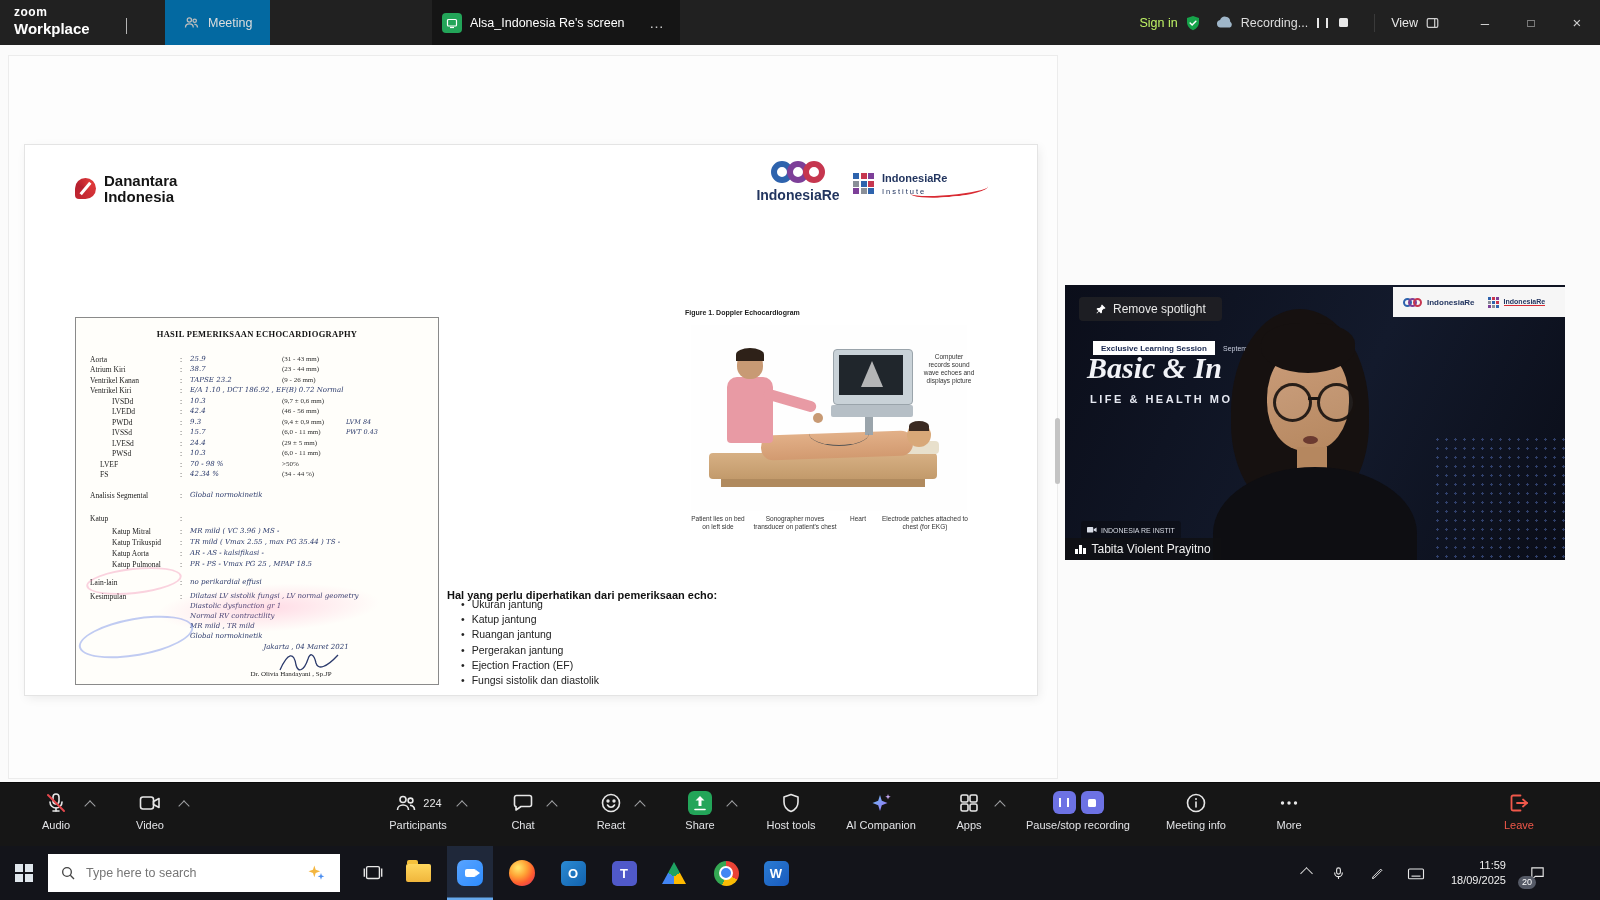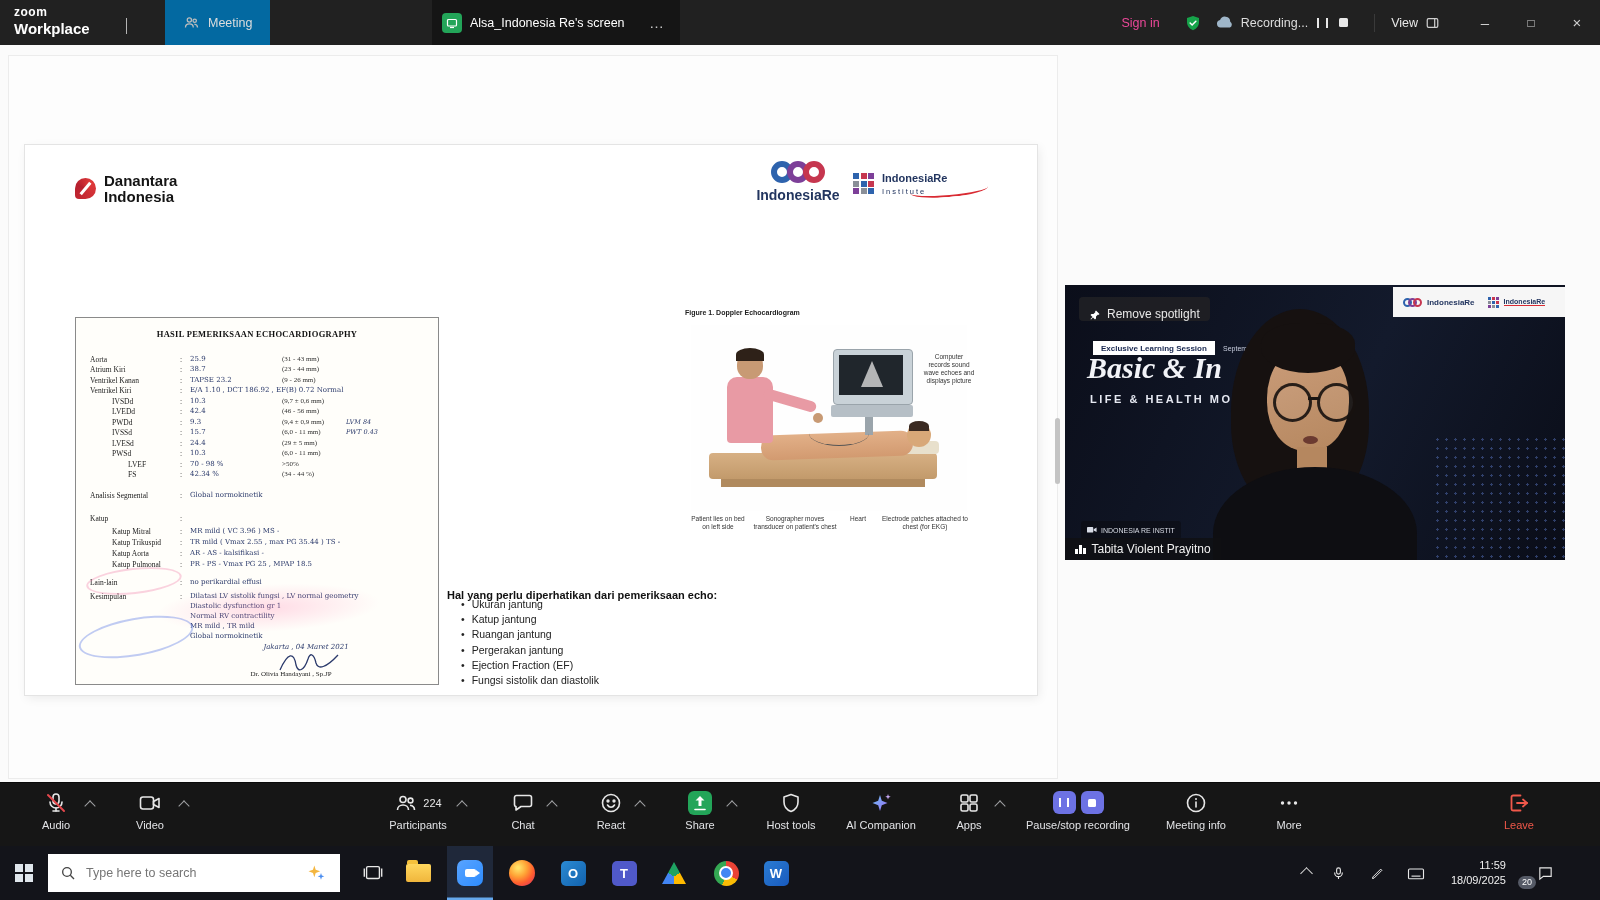--- a/index.html
+++ b/index.html
@@ -16,21 +16,21 @@
   .brand-wp{font-size:15px;font-weight:bold;margin-top:3px;}
   .tb-chevbtn{position:absolute;left:122px;top:14px;background:none;border:none;padding:4px;cursor:pointer;}
   .chev-down{width:8px;height:8px;border-right:1.6px solid #b5b5b5;border-bottom:1.6px solid #b5b5b5;transform:rotate(45deg);}
   .tab{position:absolute;top:0;height:45px;display:flex;align-items:center;gap:8px;font-size:12.5px;color:#ddd;cursor:pointer;box-sizing:border-box;}
   .tab-meeting{left:165px;padding:0 18px;background:#0369a1;}
   .tab-screen{left:432px;width:248px;background:#151515;color:#fff;padding:0 10px;}
   .share-ico{width:20px;height:20px;background:#23a559;border-radius:4px;display:flex;align-items:center;justify-content:center;flex:0 0 auto;}
   .tab-label{white-space:nowrap;overflow:hidden;text-overflow:ellipsis;max-width:176px;}
   .tab-more{margin-left:auto;background:none;border:none;color:#c9c9c9;font-size:15px;cursor:pointer;padding:2px 6px;border-radius:50%;}
   .tb-right{position:absolute;right:0;top:0;height:45px;display:flex;align-items:center;}
-  .signin{background:none;border:none;color:#ec4899;font-size:12.5px;cursor:pointer;margin-right:18px;}
+  .signin{background:none;border:none;color:#bef264;font-size:12.5px;cursor:pointer;}
   .rec-group{display:flex;align-items:center;gap:7px;margin-right:14px;color:#ddd;font-size:12.5px;}
   .mini-ctl{background:none;border:none;padding:2px;cursor:pointer;display:flex;align-items:center;}
   .pause-glyph{width:7px;height:10px;border-left:2.5px solid #e8e8e8;border-right:2.5px solid #e8e8e8;}
   .stop-glyph{width:9px;height:9px;background:#e8e8e8;border-radius:1.5px;}
   .tb-divider{width:1px;height:18px;background:#3a3a3a;margin:0 10px;}
   .view-btn{display:flex;align-items:center;gap:7px;background:none;border:none;color:#e8e8e8;font-size:12.5px;cursor:pointer;margin-right:16px;}
   .winctl{width:46px;height:45px;background:none;border:none;color:#cfcfcf;font-size:15px;cursor:pointer;}
   .winctl.max{font-size:12px;}
 
   
@@ -56,24 +56,24 @@
   .inst-text2{font-size:7.5px;letter-spacing:2px;color:#22355f;margin-top:3px;}
   .inst-swoosh{position:absolute;left:28px;top:10px;width:78px;height:12px;border-bottom:2px solid #d92b33;border-radius:50%;transform:rotate(-5deg);}
   .slide-title{position:absolute;left:56px;top:98px;font-size:30px;font-weight:bold;letter-spacing:.3px;color:#0d0d0d;}
 
   
   #report{position:absolute;left:50px;top:172px;width:362px;height:366px;background:#fffefa;border:1px solid #8a8a8a;font-family:"Liberation Serif",serif;}
   .rep-title{position:absolute;left:0;top:11px;width:100%;text-align:center;font-size:8.5px;font-weight:bold;letter-spacing:.3px;color:#111;}
   .rrow{position:absolute;left:0;width:100%;height:10px;font-size:7.5px;color:#222;}
   .rl{position:absolute;left:14px;white-space:nowrap;}
   .rrow.ind .rl{left:36px;}
-  .rrow.ind2 .rl{left:24px;margin-left:28px;}
+  .rrow.ind2 .rl{left:24px;}
   .rc2{position:absolute;left:104px;}
   .rc2::before{content:":";font-size:7.5px;color:#222;}
-  .rv{position:absolute;left:114px;font-family:"DejaVu Serif",serif;color:#2b3a6b;font-size:7px;white-space:nowrap;}
+  .rv{position:absolute;left:114px;font-family:"DejaVu Serif",serif;font-style:italic;color:#2b3a6b;font-size:7px;white-space:nowrap;}
   .rr{position:absolute;left:206px;font-size:7px;color:#333;white-space:nowrap;}
   .rn{position:absolute;left:270px;font-family:"DejaVu Serif",serif;font-style:italic;font-size:6.5px;color:#2b3a6b;white-space:nowrap;}
   .rep-date{position:absolute;left:170px;top:325px;width:120px;text-align:center;font-family:"DejaVu Serif",serif;font-style:italic;font-size:7px;color:#2b3a6b;}
   .rep-doctor{position:absolute;left:130px;top:352px;width:170px;text-align:center;font-size:7px;color:#222;}
   .rep-sig{position:absolute;left:198px;top:330px;}
   .hl-pink{position:absolute;left:80px;top:266px;width:225px;height:48px;background:radial-gradient(ellipse at center,rgba(255,120,170,.26),rgba(255,120,170,0) 70%);transform:rotate(-3deg);pointer-events:none;}
   .scrib-pink{position:absolute;left:10px;top:250px;width:92px;height:22px;border:2px solid rgba(240,110,160,.3);border-radius:50%;transform:rotate(-6deg);pointer-events:none;}
   .scrib-blue{position:absolute;left:2px;top:300px;width:112px;height:34px;border:2px solid rgba(90,120,230,.38);border-radius:50%;transform:rotate(-10deg);pointer-events:none;}
 
   
@@ -134,21 +134,21 @@
   .vt-dots{position:absolute;left:368px;top:150px;width:132px;height:125px;background-image:radial-gradient(rgba(90,120,200,.45) 1px,transparent 1.3px);background-size:9px 9px;}
   .person{position:absolute;left:0;top:0;width:100%;height:100%;}
   .p-hair{position:absolute;left:166px;top:24px;width:138px;height:205px;background:#161110;border-radius:50% 50% 44% 44%;}
   .p-face{position:absolute;left:202px;top:60px;width:82px;height:106px;background:linear-gradient(160deg,#cb9d7a,#b5875f);border-radius:50% 50% 46% 46%;}
   .p-bangs{position:absolute;left:196px;top:38px;width:94px;height:50px;background:#161110;border-radius:50% 50% 60% 60%;}
   .p-glass{position:absolute;width:33px;height:33px;border:3px solid rgba(22,17,14,.9);border-radius:50%;background:rgba(255,255,255,.05);}
   .p-bridge{position:absolute;left:243px;top:112px;width:12px;height:3px;background:#1a1512;}
   .p-mouth{position:absolute;left:238px;top:151px;width:15px;height:8px;background:#6b3a30;border-radius:50%;}
   .p-neck{position:absolute;left:232px;top:162px;width:30px;height:26px;background:#b5875f;}
   .p-body{position:absolute;left:148px;top:182px;width:204px;height:95px;background:#0e0e12;border-radius:50% 50% 0 0 / 70% 70% 0 0;}
-  .spotlight-btn{position:absolute;left:14px;top:12px;height:24px;display:flex;align-items:flex-end;gap:6px;background:rgba(32,32,36,.92);border:none;border-radius:4px;color:#e8e8e8;font-size:12px;padding:0 10px;cursor:pointer;}
+  .spotlight-btn{position:absolute;left:14px;top:12px;height:24px;display:flex;align-items:center;gap:6px;background:rgba(32,32,36,.92);border:none;border-radius:4px;color:#e8e8e8;font-size:12px;padding:0 16px;cursor:pointer;}
   .vt-badge{position:absolute;left:16px;top:236px;height:18px;display:flex;align-items:center;gap:4px;background:rgba(10,10,14,.5);border-radius:3px;padding:0 6px;color:#d8dce6;font-size:7px;}
   .name-tag{position:absolute;left:0;bottom:0;height:22px;display:flex;align-items:center;gap:6px;background:rgba(15,15,18,.78);padding:0 10px;color:#f0f0f0;font-size:12px;}
   .bars{display:inline-flex;align-items:flex-end;gap:1.5px;height:10px;}
   .bars i{display:block;width:2.5px;background:#fff;}
 
   
   #toolbar{position:absolute;left:0;top:782px;width:1600px;height:64px;background:#161616;border-top:1px solid #0a0a0a;}
   .tbi{position:absolute;top:7px;display:flex;flex-direction:column;align-items:center;gap:5px;background:none;border:none;color:#e6e6e6;cursor:pointer;padding:0;}
   .tbi .ic{height:25px;display:flex;align-items:center;justify-content:center;gap:5px;}
   .tbi .lbl{font-size:11px;color:#e2e3e6;white-space:nowrap;line-height:1;}
@@ -181,21 +181,21 @@
   .tms{width:25px;height:25px;border-radius:5px;background:#5059c9;color:#fff;font-weight:bold;font-size:13px;display:flex;align-items:center;justify-content:center;}
   .tms::after{content:"T";}
   .drv{width:24px;height:22px;clip-path:polygon(50% 0,100% 100%,0 100%);background:conic-gradient(from 180deg at 50% 66%,#4285f4 0 120deg,#1ea362 120deg 240deg,#ffba00 240deg 360deg);}
   .chr{width:25px;height:25px;border-radius:50%;background:conic-gradient(#ea4335 0 120deg,#fbbc05 120deg 200deg,#34a853 200deg 360deg);position:relative;}
   .chr::after{content:"";position:absolute;left:50%;top:50%;width:10px;height:10px;margin:-7.5px 0 0 -7.5px;background:#4285f4;border:2.5px solid #fff;border-radius:50%;}
   .wrd{width:25px;height:25px;border-radius:5px;background:linear-gradient(135deg,#2b7cd3,#185abd);color:#fff;font-weight:bold;font-size:13px;display:flex;align-items:center;justify-content:center;}
   .wrd::after{content:"W";}
   .tray-btn{position:absolute;top:0;height:54px;background:none;border:none;display:flex;align-items:center;justify-content:center;cursor:pointer;color:#e8e8e8;}
   .chev-up{width:8px;height:8px;border-right:1.6px solid #d8d8d8;border-bottom:1.6px solid #d8d8d8;transform:rotate(-135deg);}
   .tk-clock{position:absolute;left:1436px;top:0;width:74px;height:54px;display:flex;flex-direction:column;align-items:flex-end;justify-content:center;color:#f0f0f0;font-size:11px;line-height:1.4;padding-right:4px;box-sizing:border-box;cursor:pointer;background:none;border:none;}
-  .tk-notif{position:absolute;left:1514px;top:0;width:46px;height:54px;background:none;border:none;display:flex;align-items:center;justify-content:flex-end;cursor:pointer;position:absolute;}
+  .tk-notif{position:absolute;left:1514px;top:0;width:46px;height:54px;background:none;border:none;display:flex;align-items:center;justify-content:center;cursor:pointer;position:absolute;}
   .nbadge{position:absolute;left:4px;top:30px;background:#555a66;color:#fff;font-size:9px;border-radius:7px;padding:0 4px;line-height:13px;}
 </style>
 </head>
 <body>
 
 <div id="screen">
 
   <header id="titlebar">
     <div class="brand">
       <div class="brand-zoom">zoom</div>

